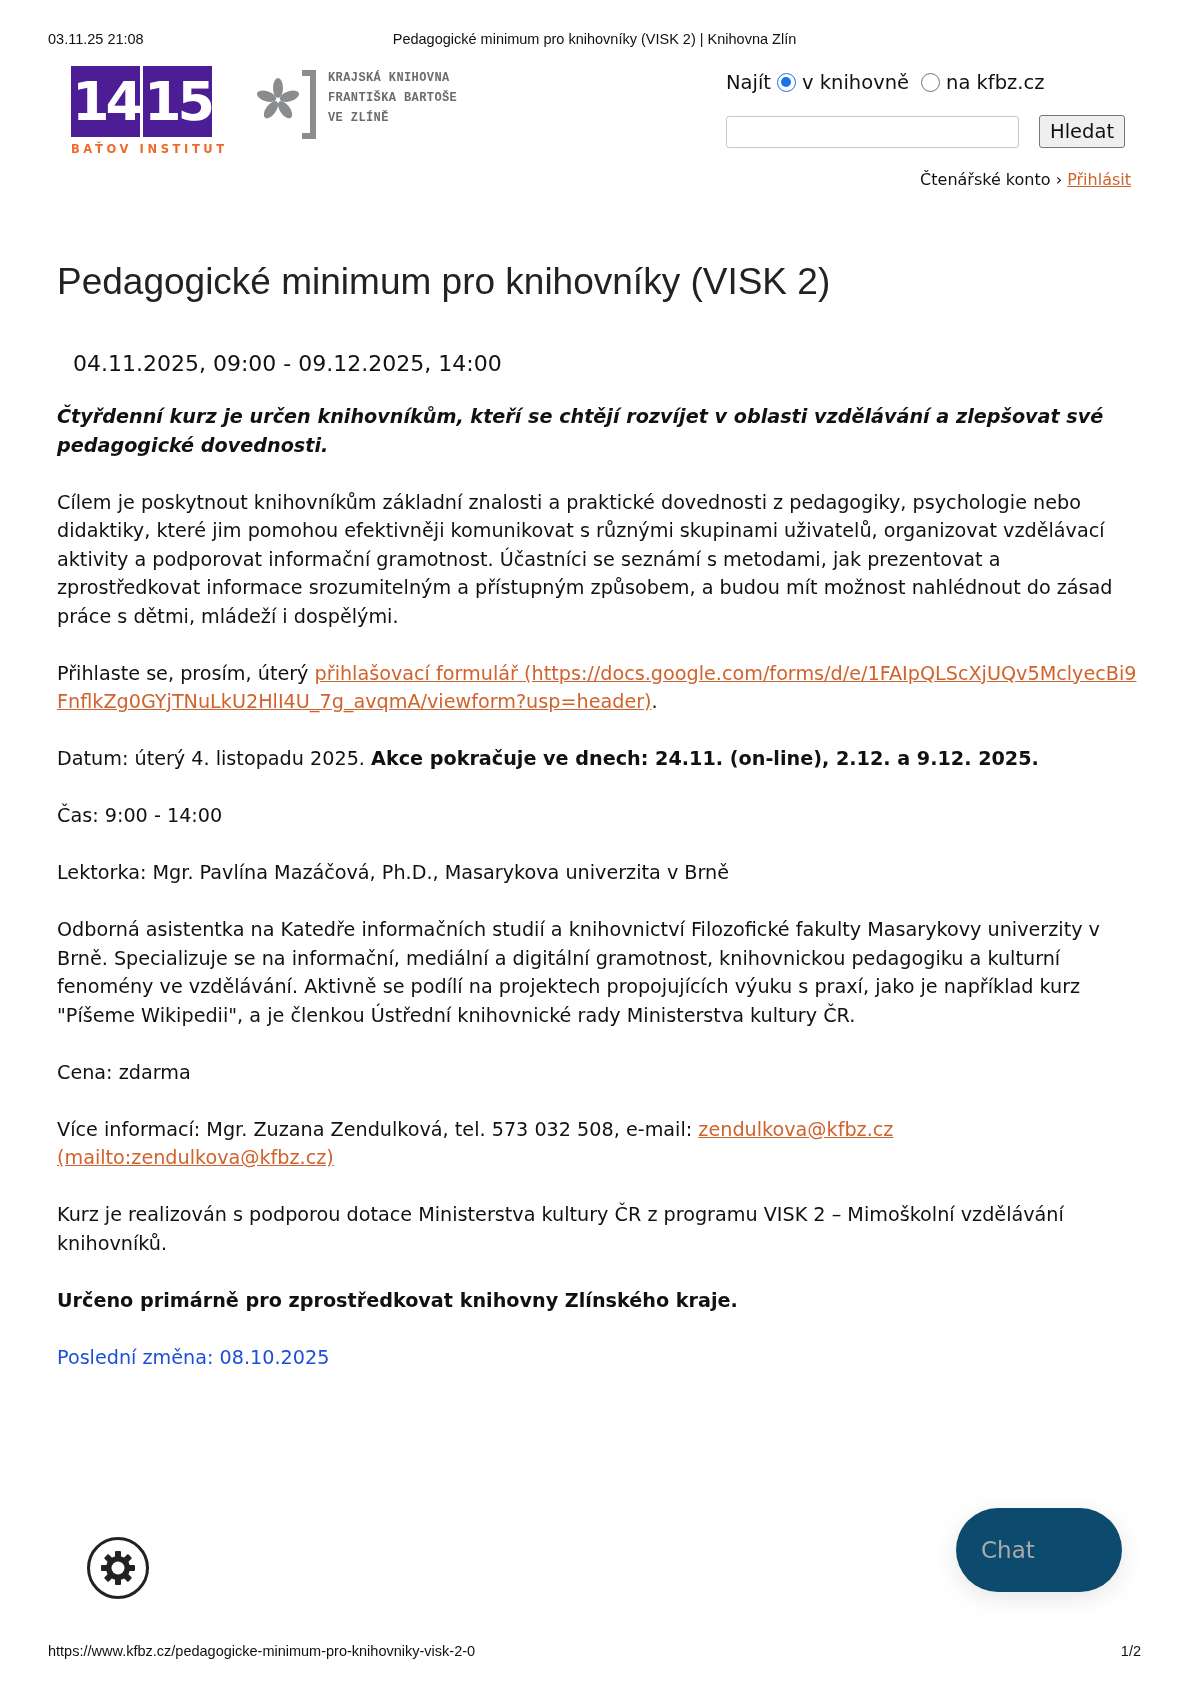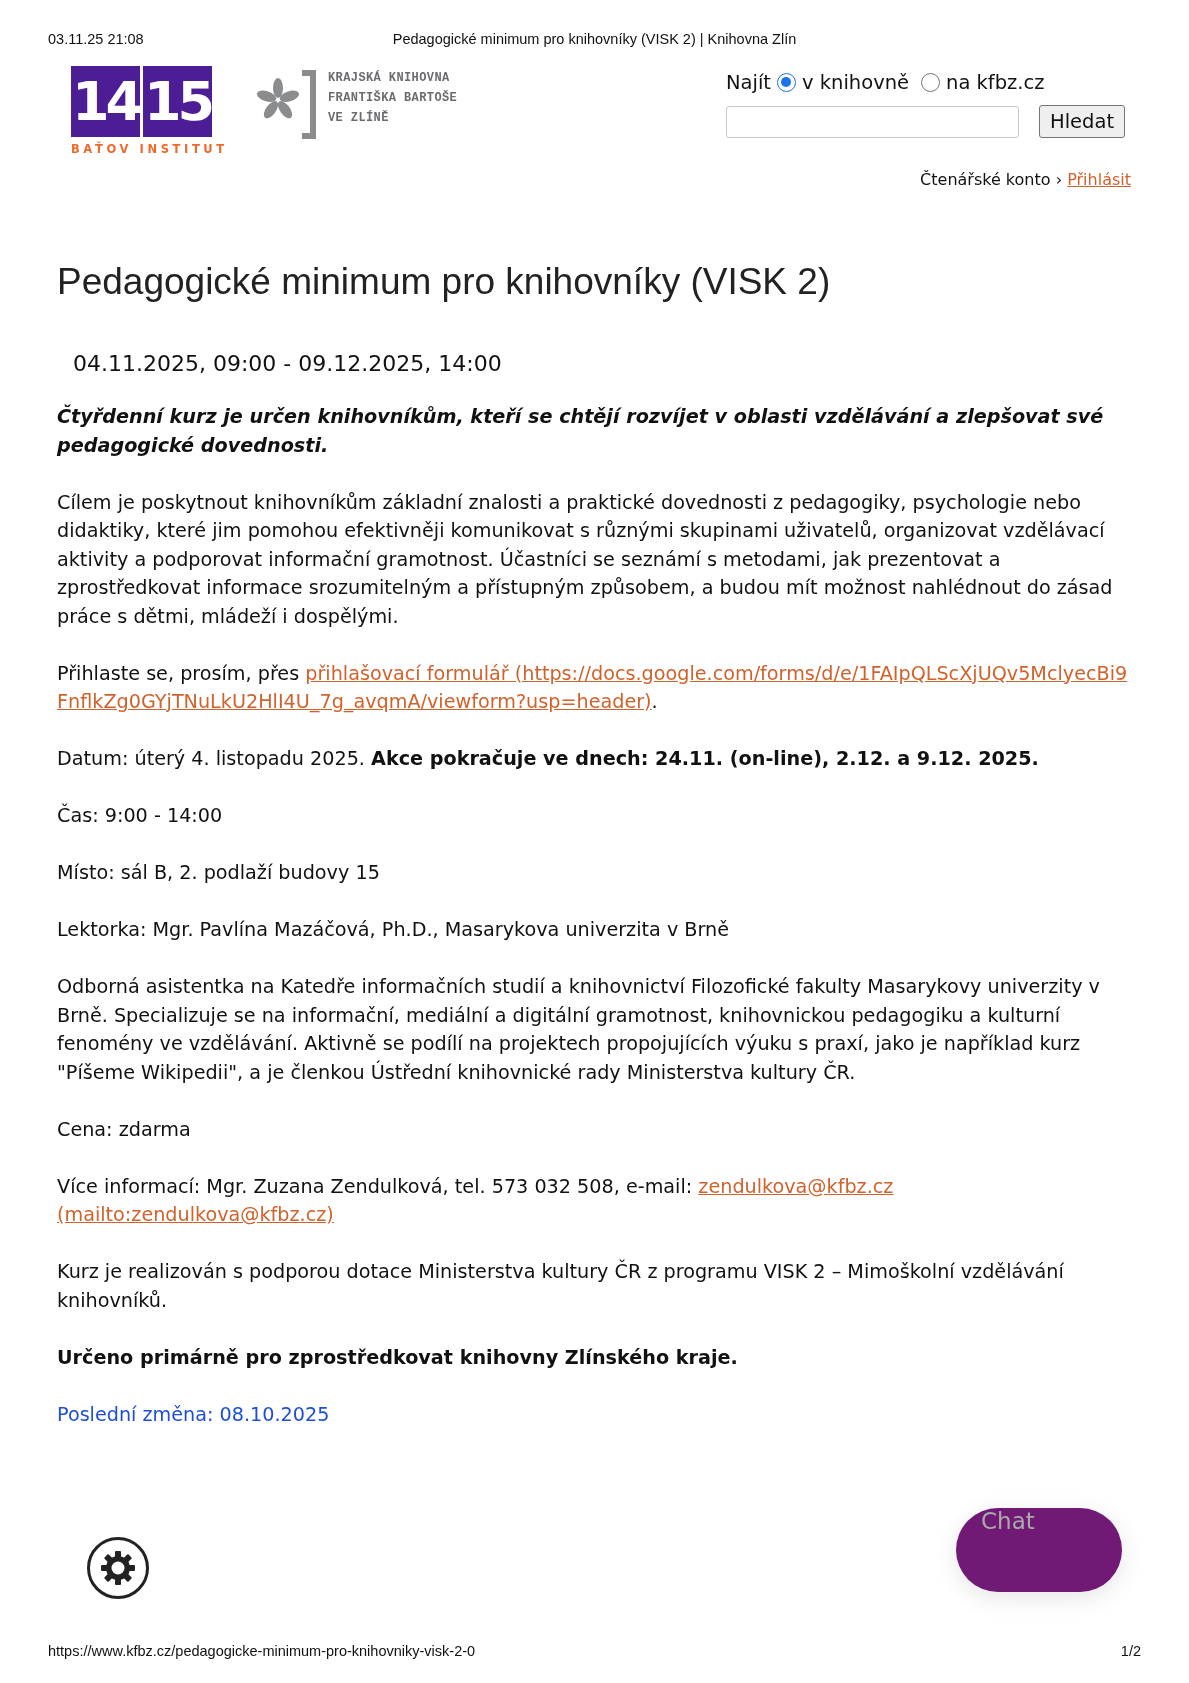--- a/index.html
+++ b/index.html
@@ -33,21 +33,21 @@
     font-size: 12px; color: #6b6c6f; line-height: 20px; font-weight: bold; letter-spacing: 0.4px; }
 
   
   .search-area { position: absolute; left: 726px; top: 68px; width: 405px; }
   .search-row1 { display: flex; align-items: center; font-size: 19.5px; color: #111; height: 28px; }
   .radio { width: 19px; height: 19px; border-radius: 50%; border: 1.5px solid #767676; display: inline-block;
     margin: 0 6px; position: relative; background: #fff; }
   .radio.checked { border-color: #1a73e8; }
   .radio.checked::after { content: ""; position: absolute; left: 3px; top: 3px; width: 10px; height: 10px;
     border-radius: 50%; background: #1a73e8; }
-  .search-row2 { position: absolute; left: 0; top: 37px; display: flex; align-items: center; }
+  .search-row2 { position: absolute; left: 0; top: 47px; display: flex; align-items: center; }
   .search-input { width: 293px; height: 32px; border: 1px solid #c8c8c8; border-radius: 3px; background: #fff; }
   .search-btn { margin-left: 20px; height: 33px; padding: 0 10px; font-size: 19.5px; font-family: "DejaVu Sans", sans-serif;
     background: #efefef; border: 1.5px solid #767676; border-radius: 3px; color: #111; }
   .account { position: absolute; right: 58px; top: 170px; font-size: 16px; color: #111; }
   .account a { color: #d0622c; text-decoration: underline; }
 
   
   .main { position: absolute; left: 57px; top: 260px; width: 1080px; }
   h1 { font-family: "Liberation Sans", sans-serif; font-weight: normal; font-size: 37px; color: #222; line-height: 44px; }
   .date-range { margin-top: 45px; margin-left: 16px; font-size: 22px; color: #111; line-height: 30px; }
@@ -55,21 +55,21 @@
   .content p { margin-bottom: 28.5px; }
   .content .lead { font-weight: bold; font-style: italic; }
   .content a { color: #d0622c; text-decoration: underline; }
   .content b { font-weight: bold; }
   .content .muted { color: #1d4ed8; }
 
   
   .gear-btn { position: absolute; left: 87px; top: 1537px; width: 62px; height: 62px; border-radius: 50%;
     border: 3px solid #222; background: #fff; display: flex; align-items: center; justify-content: center; }
   .chat-btn { position: absolute; left: 956px; top: 1508px; width: 166px; height: 84px; border-radius: 42px;
-    background: #701a75; box-shadow: 0 6px 24px rgba(0,0,0,0.10); display: flex; 
+    background: #0c4a6e; box-shadow: 0 6px 24px rgba(0,0,0,0.10); display: flex; align-items: center;
     padding-left: 25px; font-size: 23px; color: #aaa; font-family: "DejaVu Sans", sans-serif; }
 </style>
 </head>
 <body>
 
 <div class="print-header">
   <span class="ts">03.11.25 21:08</span>
   <span class="pt">Pedagogické minimum pro knihovníky (VISK 2) | Knihovna Zlín</span>
 </div>
 
@@ -120,27 +120,26 @@
 </div>
 
 <div class="main">
   <h1>Pedagogické minimum pro knihovníky (VISK 2)</h1>
   <div class="date-range">04.11.2025, 09:00 - 09.12.2025, 14:00</div>
 
   <div class="content">
     <p class="lead">Čtyřdenní kurz je určen knihovníkům, kteří se chtějí rozvíjet v oblasti vzdělávání a zlepšovat své pedagogické dovednosti.</p>
     <p>Cílem je poskytnout knihovníkům základní znalosti a praktické dovednosti z pedagogiky, psychologie nebo didaktiky, které jim pomohou efektivněji komunikovat s různými skupinami uživatelů, organizovat vzdělávací aktivity a podporovat informační gramotnost. Účastníci se seznámí s metodami, jak prezentovat a zprostředkovat informace srozumitelným a přístupným způsobem, a budou mít možnost nahlédnout do zásad práce s dětmi, mládeží i dospělými.</p>
     <p>
-      <span>Přihlaste se, prosím, přes </span><a><span>přihlašovací formulář</span> <span style="word-break:break-all">(https://docs.google.com/forms/d/e/1FAIpQLScXjUQv5MclyecBi9FnflkZg0GYjTNuLkU2HlI4U_7g_avqmA/viewform?usp=header)</span></a><span>.</span>
+      <span>Přihlaste se, prosím, úterý </span><a><span>přihlašovací formulář</span> <span style="word-break:break-all">(https://docs.google.com/forms/d/e/1FAIpQLScXjUQv5MclyecBi9FnflkZg0GYjTNuLkU2HlI4U_7g_avqmA/viewform?usp=header)</span></a><span>.</span>
     </p>
     <p>
       <span>Datum: úterý 4. listopadu 2025. </span><b>Akce pokračuje ve dnech: 24.11. (on-line), 2.12. a 9.12. 2025.</b>
     </p>
     <p>Čas: 9:00 - 14:00</p>
-    <p>Místo: sál B, 2. podlaží budovy 15</p>
     <p>Lektorka: Mgr. Pavlína Mazáčová, Ph.D., Masarykova univerzita v Brně</p>
     <p>Odborná asistentka na Katedře informačních studií a knihovnictví Filozofické fakulty Masarykovy univerzity v Brně. Specializuje se na informační, mediální a digitální gramotnost, knihovnickou pedagogiku a kulturní fenomény ve vzdělávání. Aktivně se podílí na projektech propojujících výuku s praxí, jako je například kurz "Píšeme Wikipedii", a je členkou Ústřední knihovnické rady Ministerstva kultury ČR.</p>
     <p>Cena: zdarma</p>
     <p>
       <span>Více informací: Mgr. Zuzana Zendulková, tel. 573 032 508, e-mail: </span><a><span>zendulkova@kfbz.cz</span> <span>(mailto:zendulkova@kfbz.cz)</span></a>
     </p>
     <p>Kurz je realizován s podporou dotace Ministerstva kultury ČR z programu VISK 2 – Mimoškolní vzdělávání knihovníků.</p>
     <p interactable="false"><b>Určeno primárně pro zprostředkovat knihovny Zlínského kraje.</b></p>
     <p class="muted">Poslední změna: 08.10.2025</p>
   </div>

